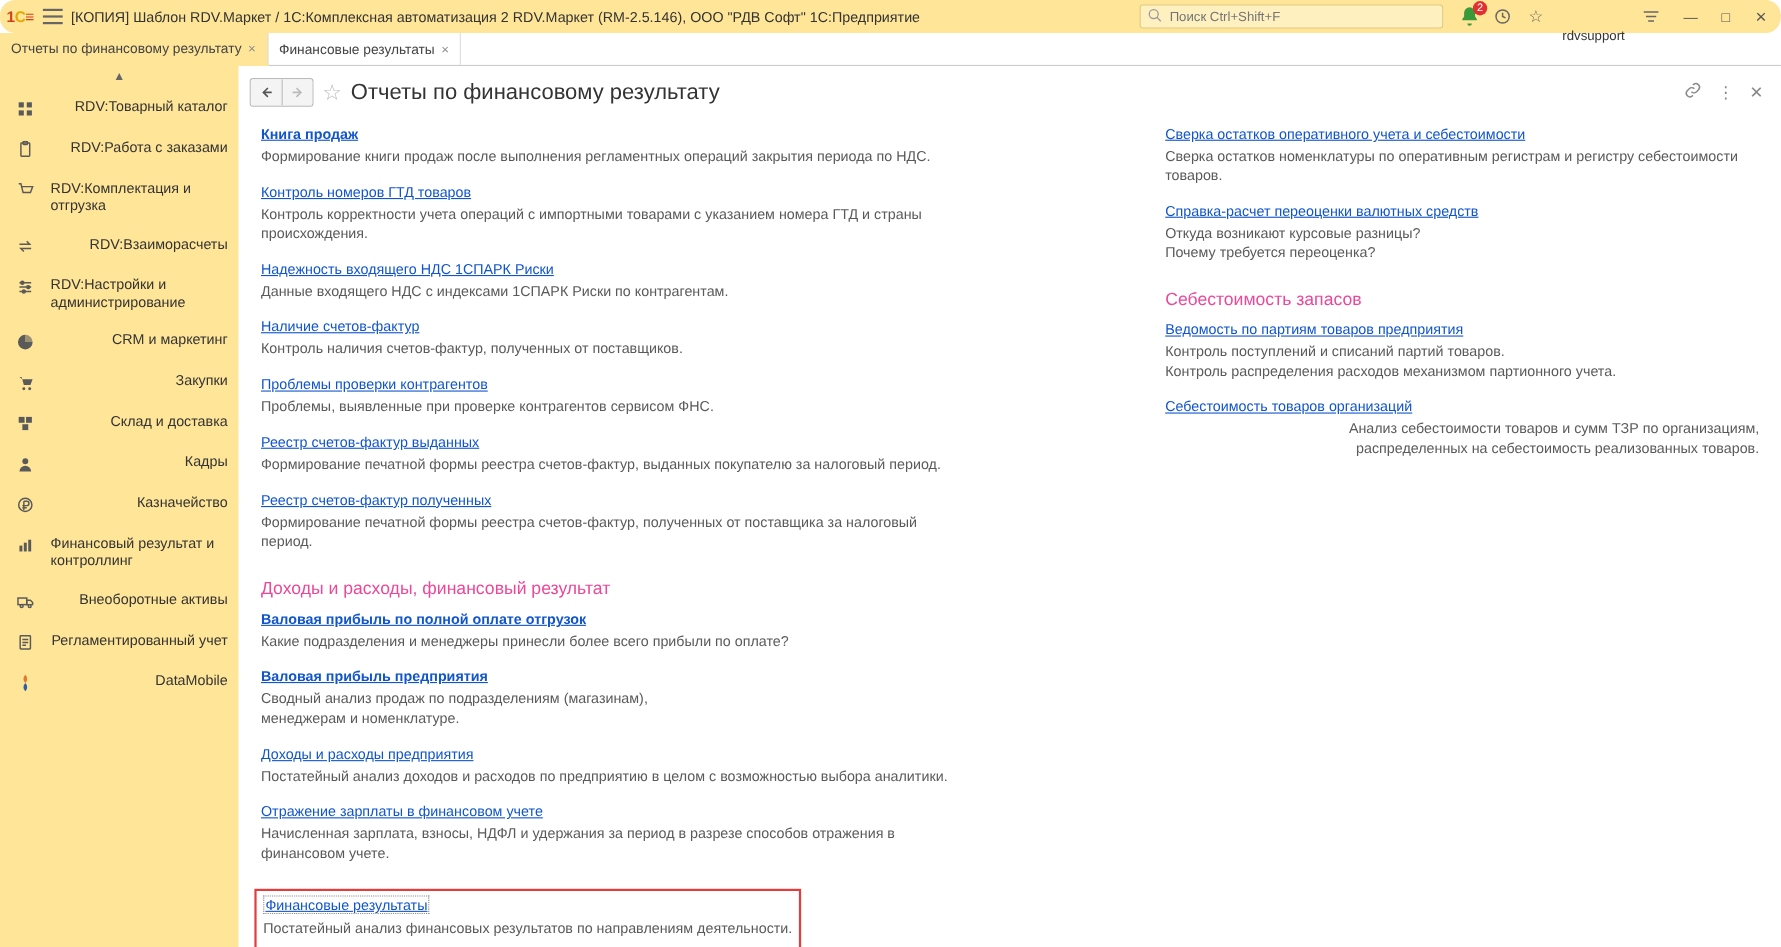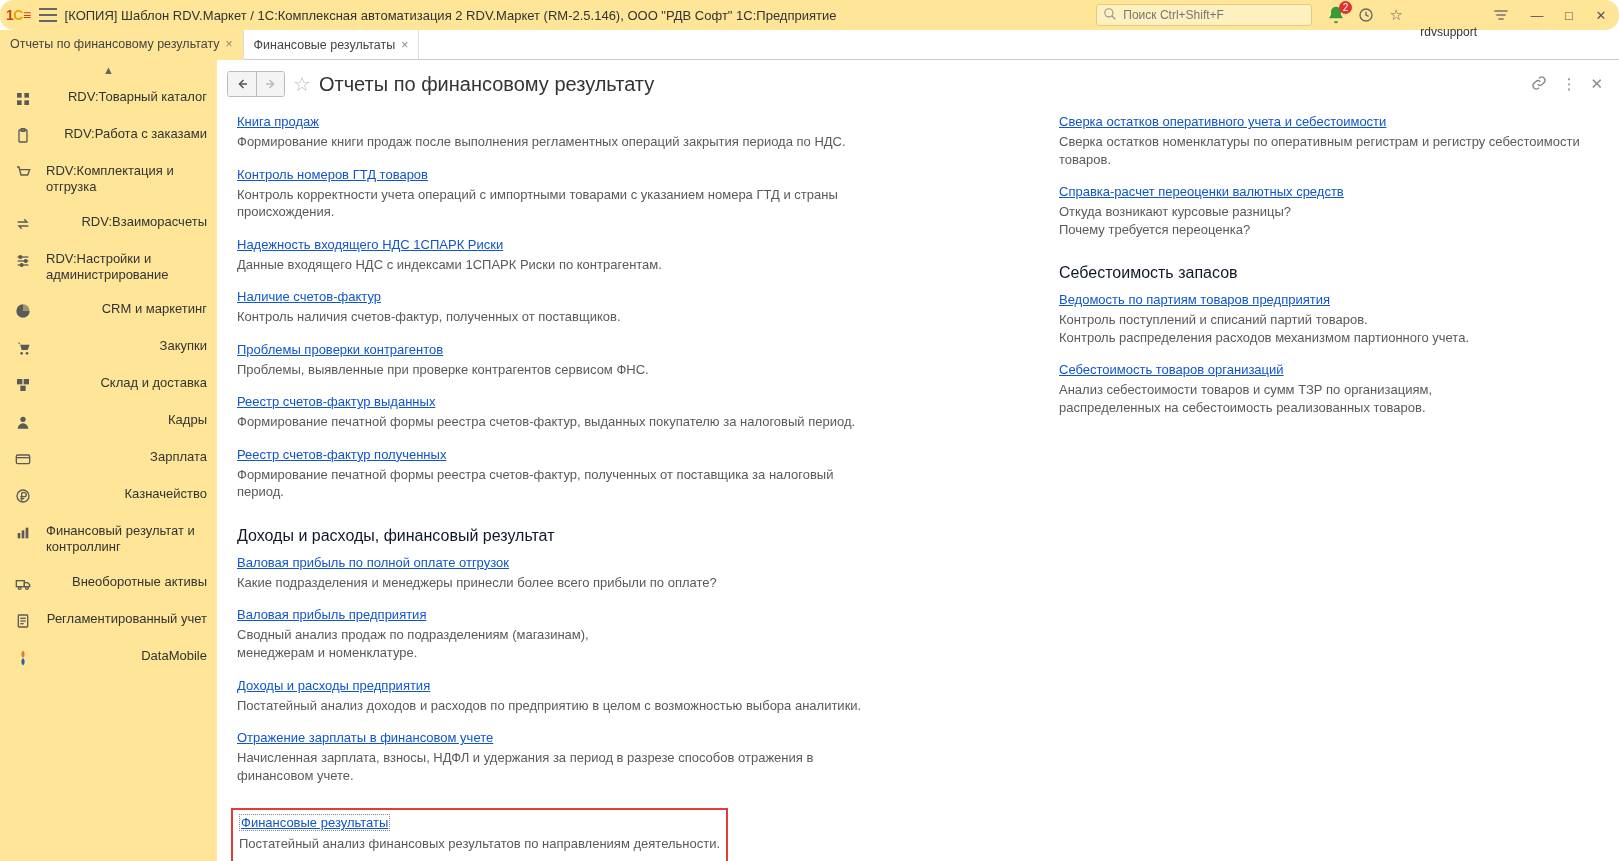--- a/index.html
+++ b/index.html
@@ -6,21 +6,21 @@
   html, body { width: 1619px; height: 861px; font-family: Arial, sans-serif; font-size: 13px; color: #333; background: #fff; overflow: hidden; }
 
   
   .titlebar { height: 30px; background: #ffe597; display: flex; align-items: center; padding: 0 6px; gap: 8px; border-radius: 14px; }
   .logo { font-weight: bold; color: #d63f16; font-size: 14px; letter-spacing: -0.5px; }
   .logo .c { color: #e6a800; }
   .burger { width: 18px; height: 14px; display: flex; flex-direction: column; justify-content: space-between; cursor: pointer; }
   .burger span { height: 2px; background: #666; }
   .title-text { flex: 0 1 auto; color: #333; font-size: 13px; white-space: nowrap; overflow: hidden; text-overflow: ellipsis; }
   .title-spacer { flex: 1; }
-  .search-box { display: flex; align-items: center; background: #fff0c0; border: 1px solid #e0cc80; border-radius: 3px; padding: 2px 6px; width: 216px; height: 22px; gap: 6px; }
+  .search-box { display: flex; align-items: center; background: #fff0c0; border: 1px solid #e0cc80; border-radius: 3px; padding: 2px 6px; width: 276px; height: 22px; gap: 6px; }
   .search-box input { border: none; background: transparent; outline: none; font-size: 12px; width: 100%; color: #666; }
   .title-icons { display: flex; align-items: center; gap: 10px; padding: 0 6px; }
   .title-icons .ic { width: 20px; height: 20px; display: inline-flex; align-items: center; justify-content: center; font-size: 15px; color: #666; cursor: pointer; }
   .bell-wrap { position: relative; }
   .bell-badge { position: absolute; top: -4px; right: -6px; background: #e03030; color: #fff; font-size: 10px; border-radius: 8px; padding: 0 4px; line-height: 13px; }
   .bell-svg { color: #3a9a3a; }
   .username { font-size: 12px; color: #333; padding: 0 4px; cursor: pointer; margin-top: 33px; }
   .winbtn { width: 24px; height: 20px; display: inline-flex; align-items: center; justify-content: center; font-size: 13px; color: #555; cursor: pointer; }
 
   
@@ -54,23 +54,23 @@
   .tool-right { display: flex; gap: 14px; align-items: center; color: #888; padding-right: 6px; }
   .tool-right .ic { cursor: pointer; font-size: 15px; }
 
   .content-scroll { flex: 1; overflow-y: auto; padding: 4px 20px 20px 20px; }
   .columns { display: flex; gap: 40px; }
   .col { flex: 1; min-width: 0; }
   .col-right { flex: 0 0 540px; }
 
   .report-block { margin: 10px 0 16px 0; }
   .report-link { color: #1155cc; text-decoration: underline; cursor: pointer; font-size: 13px; display: inline-block; }
-  .report-link.bold { font-weight: normal; }
+  .report-link.bold { font-weight: bold; }
   .report-desc { color: #5a5a5a; font-size: 13px; margin-top: 4px; line-height: 1.35; max-width: 640px; }
-  .section-head { color: #0f172a; font-size: 16px; margin: 26px 0 6px 0; }
+  .section-head { color: #ec4899; font-size: 16px; margin: 26px 0 6px 0; }
 
   .highlight-box { border: 2px solid #e43c3c; padding: 4px 6px 10px 6px; margin-top: 8px; margin-left: -6px; display: inline-block; max-width: 690px; }
   .highlight-box .report-link { border: 1px dotted #888; padding: 0 1px; }
 
   
   ::-webkit-scrollbar { width: 10px; }
   ::-webkit-scrollbar-thumb { background: #ccc; border-radius: 5px; }
 </style>
 </head>
 <body>
@@ -220,29 +220,20 @@
             <svg width="16" height="16" viewBox="0 0 24 24" fill="currentColor">
               <circle cx="12" cy="8" r="4"></circle>
               <path d="M4 22a8 8 0 0 1 16 0z"></path>
             </svg>
           </span>
           <span class="sb-label">Кадры</span>
         </div>
         <div class="sb-item">
           <span class="sb-icon">
             <svg width="16" height="16" viewBox="0 0 24 24" fill="none" stroke="currentColor" stroke-width="2">
-              <rect x="2" y="6" width="20" height="13" rx="2"></rect>
-              <line x1="2" y1="10" x2="22" y2="10"></line>
-            </svg>
-          </span>
-          <span class="sb-label">Зарплата</span>
-        </div>
-        <div class="sb-item">
-          <span class="sb-icon">
-            <svg width="16" height="16" viewBox="0 0 24 24" fill="none" stroke="currentColor" stroke-width="2">
               <circle cx="12" cy="12" r="9"></circle>
               <path d="M10 7h4a3 3 0 0 1 0 6h-4M8 13h6M10 7v12M8 16h6"></path>
             </svg>
           </span>
           <span class="sb-label">Казначейство</span>
         </div>
         <div class="sb-item">
           <span class="sb-icon">
             <svg width="16" height="16" viewBox="0 0 24 24" fill="currentColor">
               <rect x="4" y="12" width="4" height="8"></rect>
@@ -321,19 +312,19 @@
       <div class="columns">
         <div class="col" id="col-left"><div class="report-block"><span class="report-link bold">Книга продаж</span><div class="report-desc" style="white-space: pre-line;">Формирование книги продаж после выполнения регламентных операций закрытия периода по НДС.</div></div><div class="report-block"><span class="report-link">Контроль номеров ГТД товаров</span><div class="report-desc" style="white-space: pre-line;">Контроль корректности учета операций с импортными товарами с указанием номера ГТД и страны происхождения.</div></div><div class="report-block"><span class="report-link">Надежность входящего НДС 1СПАРК Риски</span><div class="report-desc" style="white-space: pre-line;">Данные входящего НДС с индексами 1СПАРК Риски по контрагентам.</div></div><div class="report-block"><span class="report-link">Наличие счетов-фактур</span><div class="report-desc" style="white-space: pre-line;">Контроль наличия счетов-фактур, полученных от поставщиков.</div></div><div class="report-block"><span class="report-link">Проблемы проверки контрагентов</span><div class="report-desc" style="white-space: pre-line;">Проблемы, выявленные при проверке контрагентов сервисом ФНС.</div></div><div class="report-block"><span class="report-link">Реестр счетов-фактур выданных</span><div class="report-desc" style="white-space: pre-line;">Формирование печатной формы реестра счетов-фактур, выданных покупателю за налоговый период.</div></div><div class="report-block"><span class="report-link">Реестр счетов-фактур полученных</span><div class="report-desc" style="white-space: pre-line;">Формирование печатной формы реестра счетов-фактур, полученных от поставщика за налоговый период.</div></div><div class="section-head">Доходы и расходы, финансовый результат</div><div class="report-block"><span class="report-link bold">Валовая прибыль по полной оплате отгрузок</span><div class="report-desc" style="white-space: pre-line;">Какие подразделения и менеджеры принесли более всего прибыли по оплате?</div></div><div class="report-block"><span class="report-link bold">Валовая прибыль предприятия</span><div class="report-desc" style="white-space: pre-line;">Сводный анализ продаж по подразделениям (магазинам),
 менеджерам и номенклатуре.</div></div><div class="report-block"><span class="report-link">Доходы и расходы предприятия</span><div class="report-desc" style="white-space: pre-line;">Постатейный анализ доходов и расходов по предприятию в целом с возможностью выбора аналитики.</div></div><div class="report-block"><span class="report-link">Отражение зарплаты в финансовом учете</span><div class="report-desc" style="white-space: pre-line;">Начисленная зарплата, взносы, НДФЛ и удержания за период в разрезе способов отражения в финансовом учете.</div></div><div class="highlight-box"><span class="report-link">Финансовые результаты</span><div class="report-desc">Постатейный анализ финансовых результатов по направлениям деятельности.</div></div></div>
         <div class="col col-right" id="col-right">
             <div class="report-block"><span class="report-link">Сверка остатков оперативного учета и себестоимости</span><div class="report-desc" style="white-space: pre-line;">Сверка остатков номенклатуры по оперативным регистрам и регистру себестоимости товаров.</div></div>
             <div class="report-block"><span class="report-link">Справка-расчет переоценки валютных средств</span><div class="report-desc" style="white-space: pre-line;">Откуда возникают курсовые разницы?
 Почему требуется переоценка?</div></div>
             <div class="section-head">Себестоимость запасов</div>
             <div class="report-block"><span class="report-link">Ведомость по партиям товаров предприятия</span><div class="report-desc" style="white-space: pre-line;">Контроль поступлений и списаний партий товаров.
 Контроль распределения расходов механизмом партионного учета.</div></div>
-            <div class="report-block"><span class="report-link">Себестоимость товаров организаций</span><div class="report-desc" style="white-space: pre-line;">Анализ себестоимости товаров и сумм ТЗР по организациям,
+            <div class="report-block"><span class="report-link">Себестоимость товаров организаций</span><div class="report-desc" style="white-space: pre-line; text-align: right;">Анализ себестоимости товаров и сумм ТЗР по организациям,
 распределенных на себестоимость реализованных товаров.</div></div>
           </div>
       </div>
     </div>
   </div>
 </div>
 
 </body></html>

